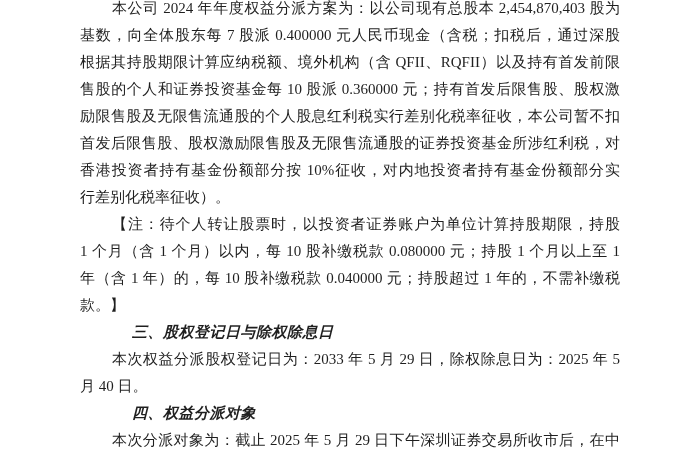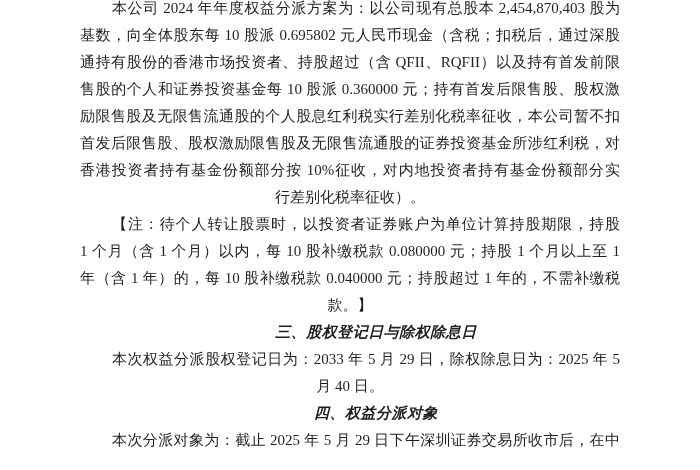--- a/index.html
+++ b/index.html
@@ -20,21 +20,21 @@
     width: 540px;
     font-family: "Liberation Serif", "DejaVu Serif", serif;
     font-size: 15px;
     color: #1f1f1f;
     -webkit-font-smoothing: antialiased;
   }
   .line {
     height: 27px;
     line-height: 27px;
     white-space: nowrap;
-    text-align: center;
+    text-align: left;
   }
   .line.fill {
     white-space: normal;
     text-align: justify;
     text-align-last: justify;
     overflow: hidden;
   }
   .line.indent {
     padding-left: 32px;
   }
@@ -44,22 +44,22 @@
     letter-spacing: 0.5px;
     font-style: italic;
   }
 </style>
 </head>
 <body style="color: rgb(31, 31, 31); background: rgb(255, 255, 255);">
 
 <div class="doc">
   <div id="lines">
       <div class="line fill indent">本公司 2024 年年度权益分派方案为：以公司现有总股本 2,454,870,403 股为</div>
-      <div class="line fill">基数，向全体股东每 10 股派 0.695802 元人民币现金（含税；扣税后，通过深股</div>
-      <div class="line fill">通持有股份的香港市场投资者、持股超过（含 QFII、RQFII）以及持有首发前限</div>
+      <div class="line fill">基数，向全体股东每 7 股派 0.400000 元人民币现金（含税；扣税后，通过深股</div>
+      <div class="line fill">根据其持股期限计算应纳税额、境外机构（含 QFII、RQFII）以及持有首发前限</div>
       <div class="line fill">售股的个人和证券投资基金每 10 股派 0.360000 元；持有首发后限售股、股权激</div>
       <div class="line fill">励限售股及无限售流通股的个人股息红利税实行差别化税率征收，本公司暂不扣</div>
       <div class="line fill">首发后限售股、股权激励限售股及无限售流通股的证券投资基金所涉红利税，对</div>
       <div class="line fill">香港投资者持有基金份额部分按 10%征收，对内地投资者持有基金份额部分实</div>
       <div class="line">行差别化税率征收）。</div>
       <div class="line fill indent">【注：待个人转让股票时，以投资者证券账户为单位计算持股期限，持股</div>
       <div class="line fill">1 个月（含 1 个月）以内，每 10 股补缴税款 0.080000 元；持股 1 个月以上至 1</div>
       <div class="line fill">年（含 1 年）的，每 10 股补缴税款 0.040000 元；持股超过 1 年的，不需补缴税</div>
       <div class="line">款。】</div>
       <div class="line heading">三、股权登记日与除权除息日</div>

